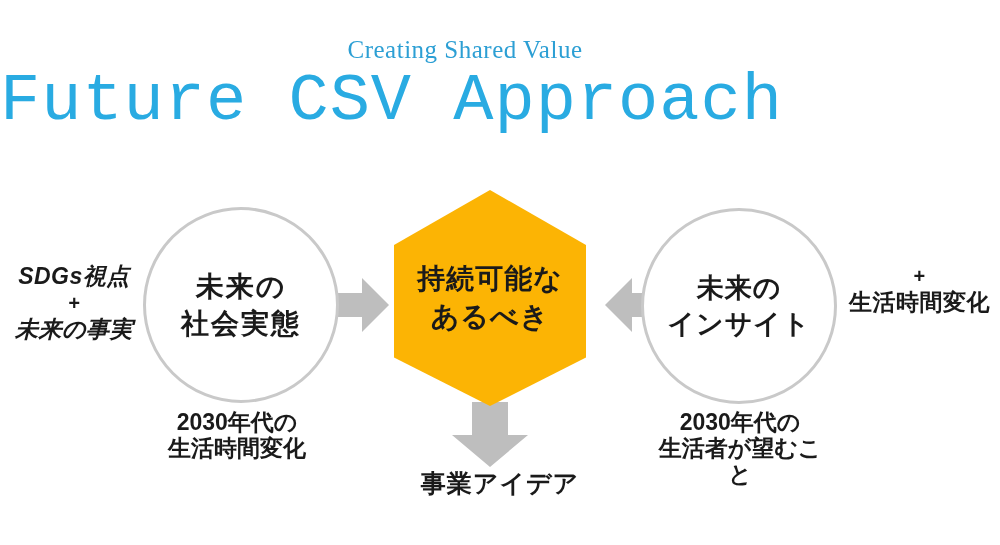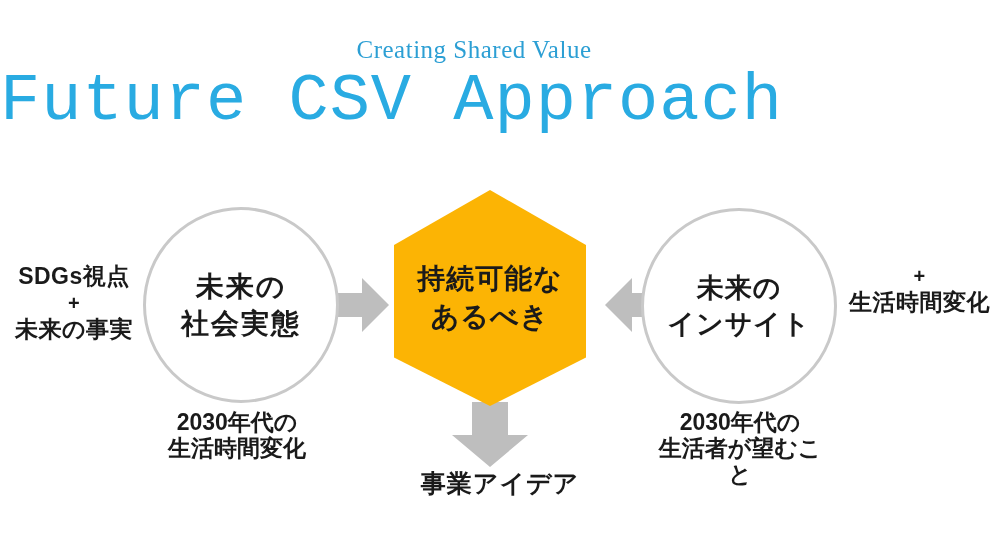--- a/index.html
+++ b/index.html
@@ -21,21 +21,20 @@
   .subtitle {
     position: absolute;
     top: 36px;
     left: 0;
     width: 930px;
     text-align: center;
     font-family: "Liberation Serif", serif;
     font-size: 25px;
     letter-spacing: 0.5px;
     color: var(--subtitle-blue, #2c9fd4);
-    margin-left: 9px;
   }
   .title {
     position: absolute;
     top: 66px;
     left: 0;
     width: 996px;
     text-align: left;
     font-family: "Liberation Mono", monospace;
     font-size: 67px;
     line-height: 1.05;
@@ -50,21 +49,21 @@
     font-weight: 700;
     font-size: 23px;
     line-height: 27px;
     letter-spacing: 0.5px;
   }
   .side-label .plus {
     font-size: 20px;
     font-weight: 600;
     line-height: 26px;
   }
-  .left-inputs  { left: 0;   top: 263px; width: 148px; }
+  .left-inputs  { left: 0;   top: 263px; width: 148px; font-style: italic; }
   .right-inputs { left: 839px; top: 263px; width: 161px; }
   
   .circle {
     position: absolute;
     width: 190px;
     height: 190px;
     border: 3px solid var(--circle-border, #c9c9c9);
     border-radius: 50%;
     background: #ffffff;
     display: flex;

